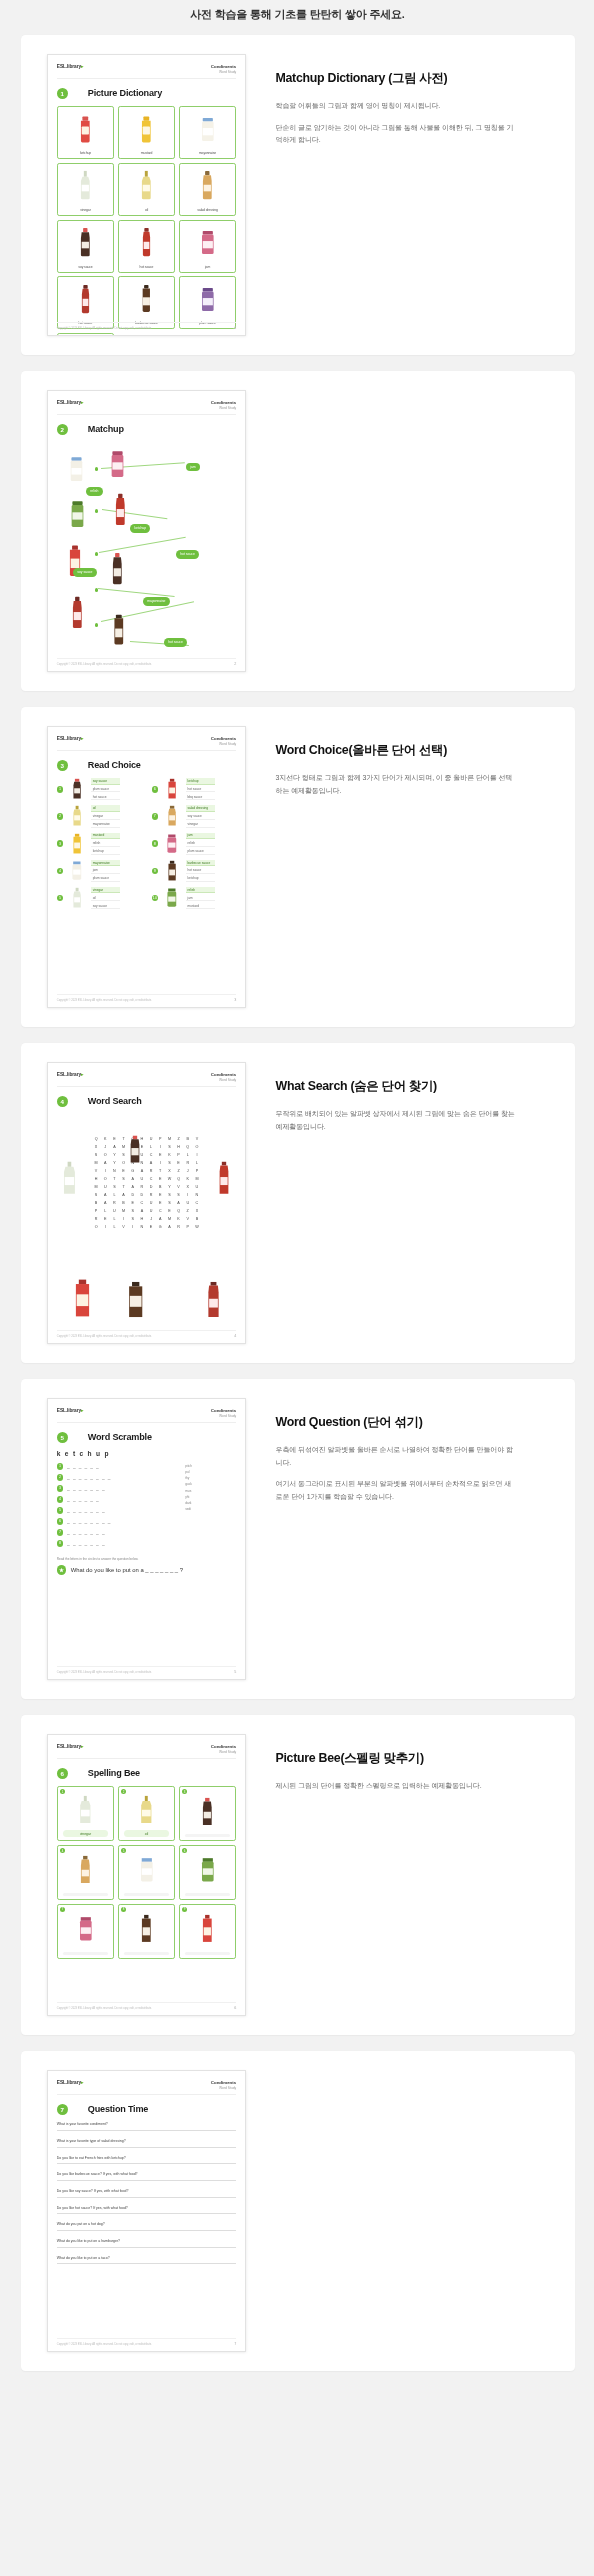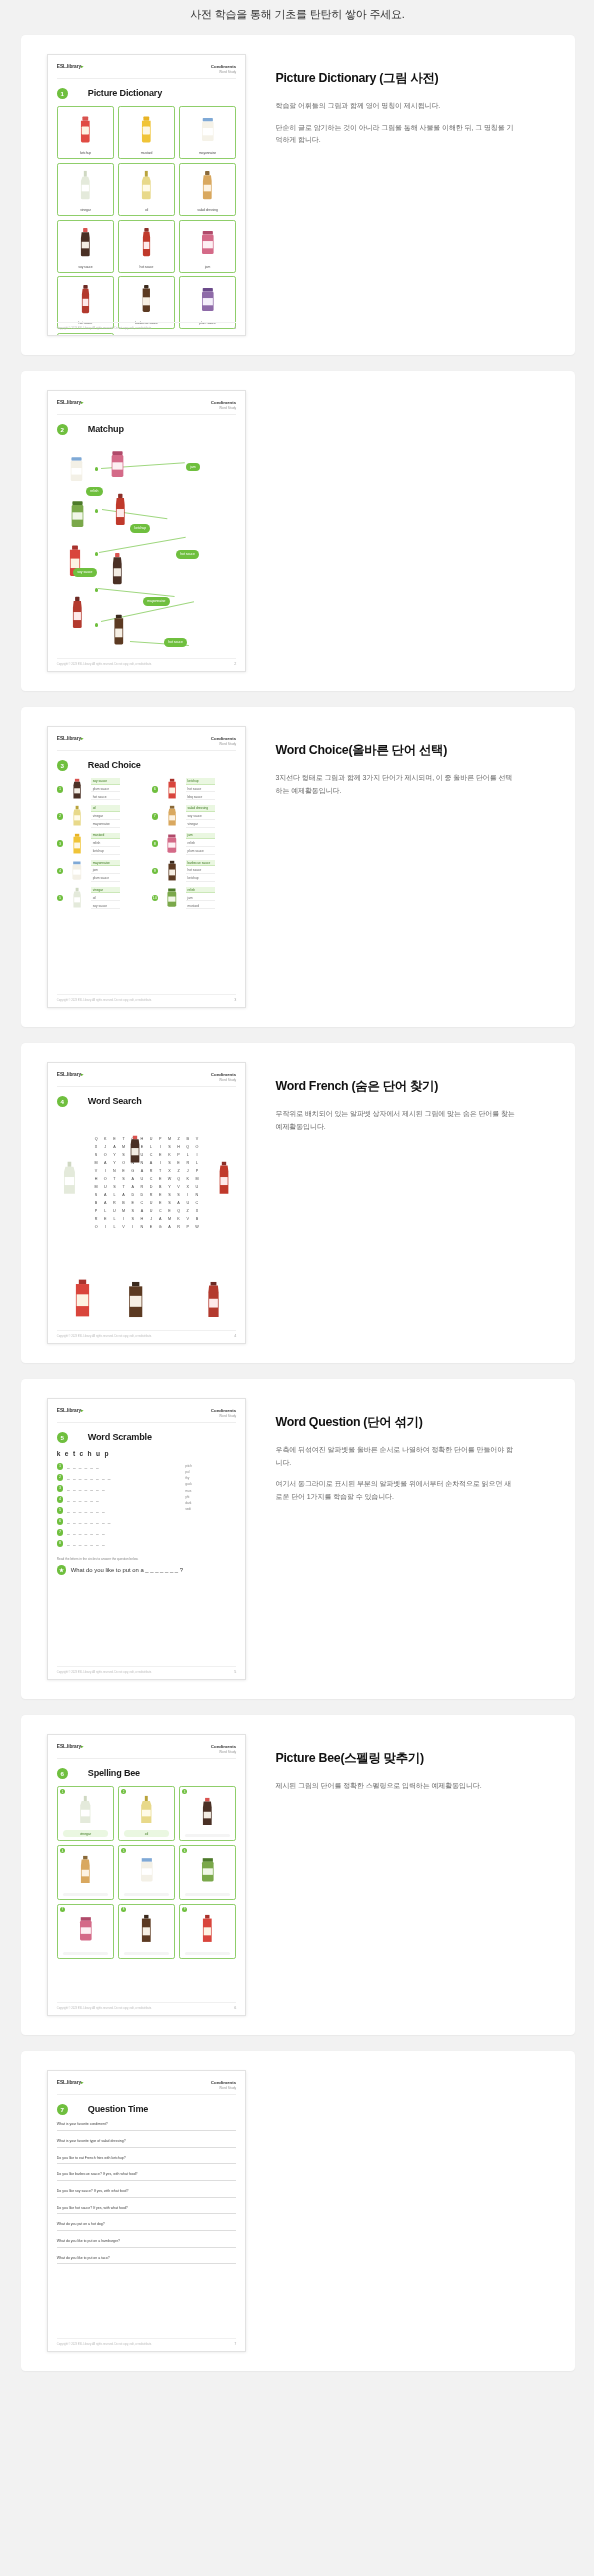--- a/index.html
+++ b/index.html
@@ -12,21 +12,21 @@
   .page {
     width: 595px;
     min-height: 2576px;
     position: relative;
     background: #f2f2f2;
     padding: 0 0 29px 0;
   }
   .page-headline {
     text-align: center;
     font-size: 11px;
-    font-weight: normal;
+    font-weight: bold;
     color: #333;
     padding: 7.3px 0 13px 0;
     letter-spacing: -0.2px;
   }
   .section {
     background: #ffffff;
     margin: 0 20.5px 16px 20.5px;
     border-radius: 4.4px;
     display: flex;
     align-items: flex-start;
@@ -431,21 +431,21 @@
           </div>
         </div>
 
         <div class="sheet-foot">
           <div class="foot-text">Copyright © 2023 ESL Library. All rights reserved. Do not copy, edit, or redistribute.</div>
           <div class="foot-page">1</div>
         </div>
       </div>
     </div>
     <div class="desc">
-      <h2>Picture Dictionary (그림 사전)</h2>
+      <h2>Matchup Dictionary (그림 사전)</h2>
       <p>학습할 어휘들의 그림과 함께 영어 명칭이 제시됩니다.</p>
       <p>단순히 글로 암기하는 것이 아니라 그림을 통해 사물을 이해한 뒤, 그 명칭을 기억하게 합니다.</p>
     </div>
   </div>
 
   <div class="section">
     <div class="worksheet-wrap">
       <div class="sheet">
         <div class="sheet-top">
           <div class="brand">
@@ -947,21 +947,21 @@
           </div>
         </div>
 
         <div class="sheet-foot">
           <div class="foot-text">Copyright © 2023 ESL Library. All rights reserved. Do not copy, edit, or redistribute.</div>
           <div class="foot-page">4</div>
         </div>
       </div>
     </div>
     <div class="desc">
-      <h2>Word French (숨은 단어 찾기)</h2>
+      <h2>What Search (숨은 단어 찾기)</h2>
       <p>무작위로 배치되어 있는 알파벳 상자에서 제시된 그림에 맞는 숨은 단어를 찾는 예제활동입니다.</p>
     </div>
   </div>
 
   <div class="section">
     <div class="worksheet-wrap">
       <div class="sheet">
         <div class="sheet-top">
           <div class="brand">
             <span>ESL.library</span><span class="dot">▸</span>

